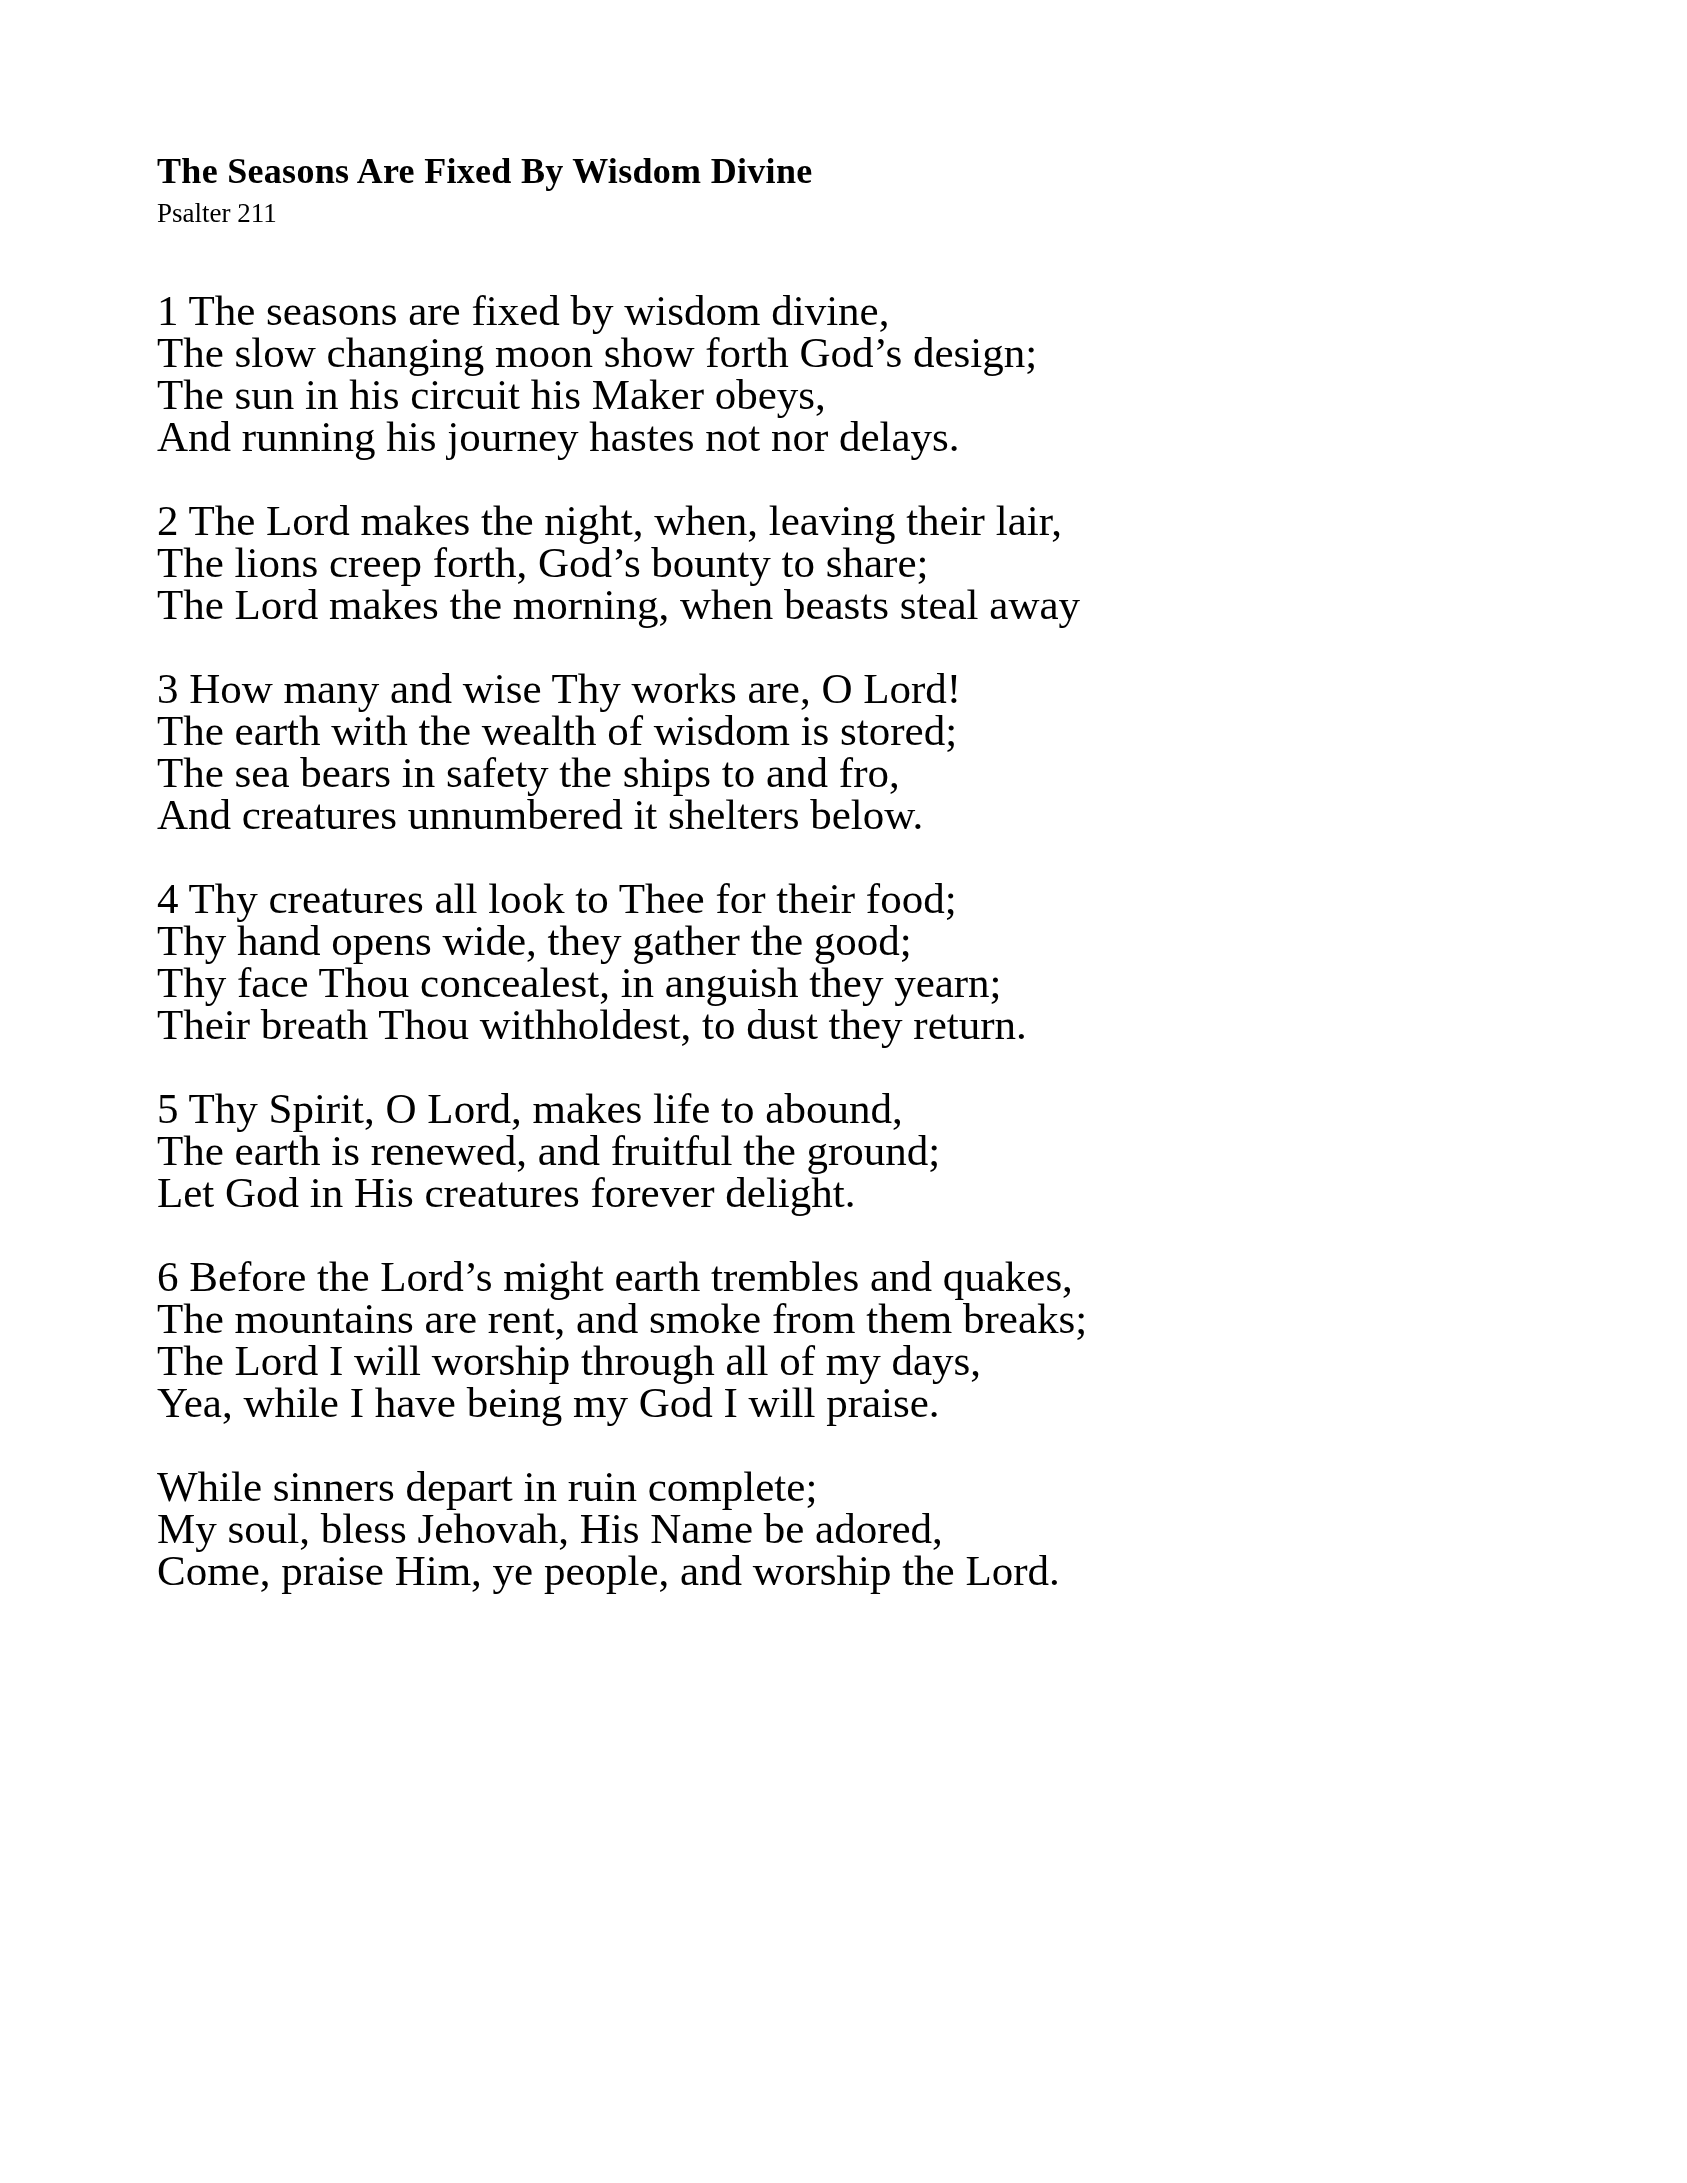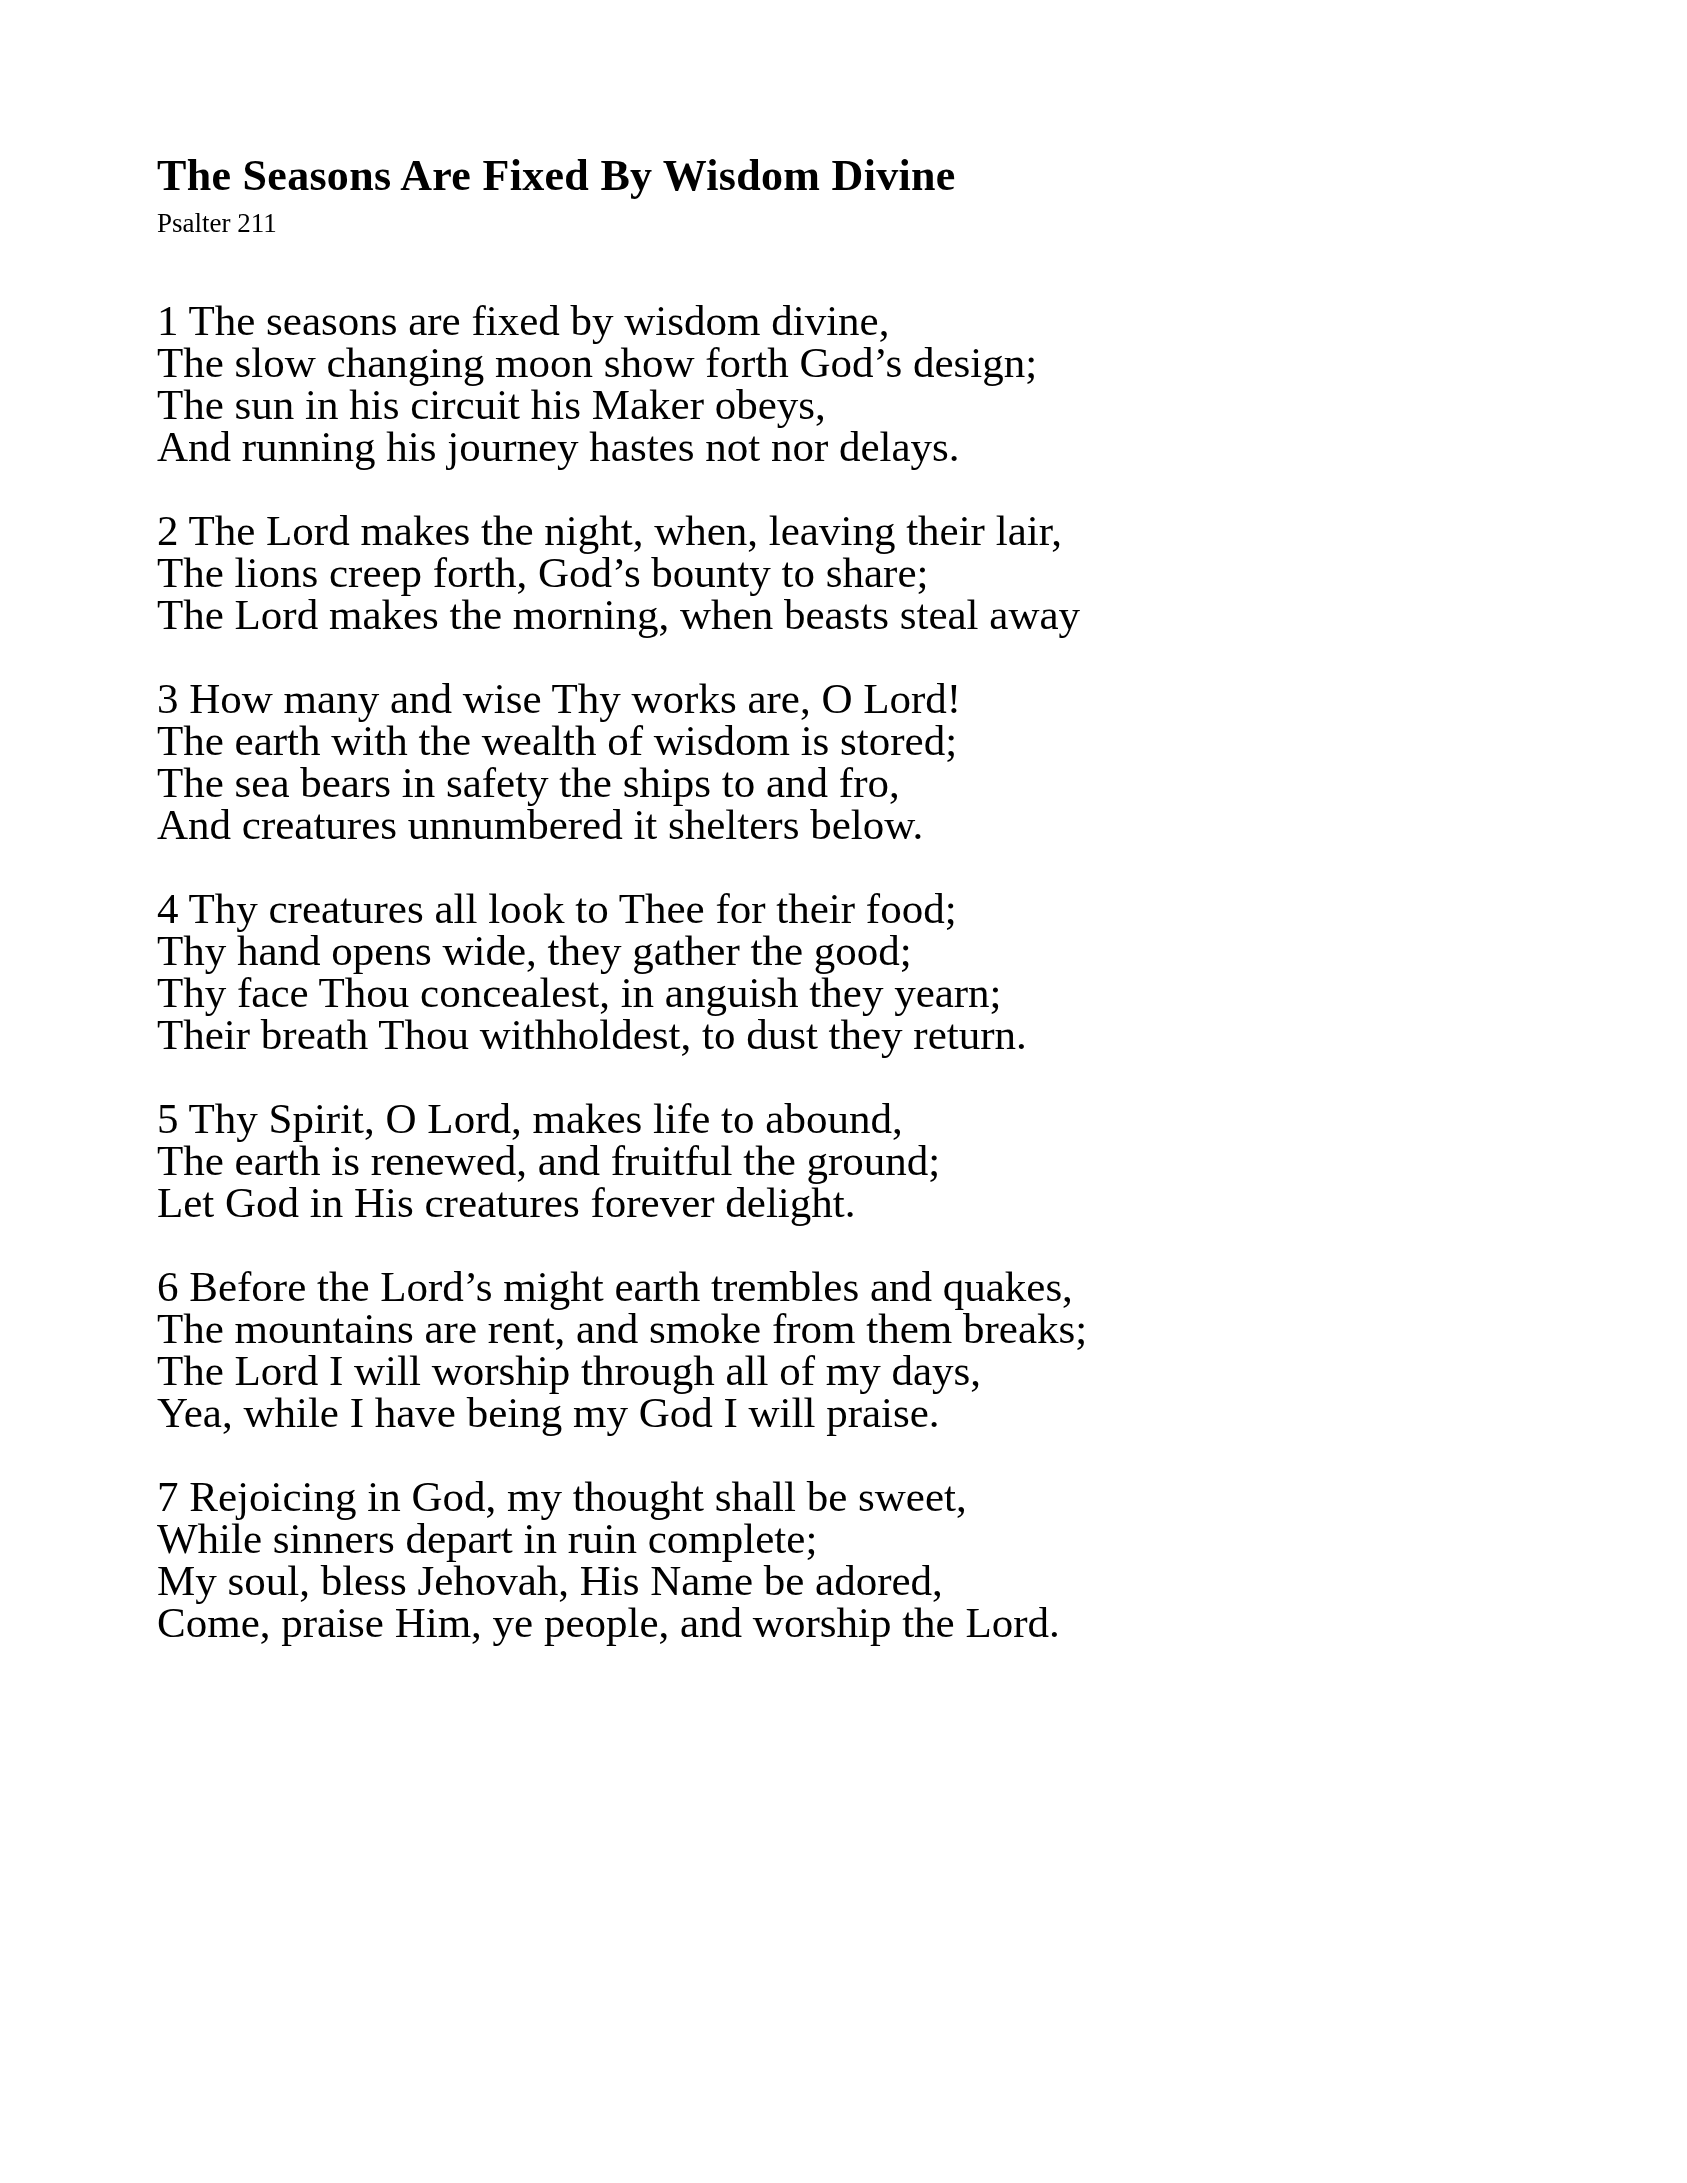--- a/index.html
+++ b/index.html
@@ -13,21 +13,21 @@
     height: 2183px;
     background: #ffffff;
     color: #000000;
     box-sizing: border-box;
     padding: 151px 146px 0 157px;
     font-family: "Liberation Serif", serif;
     overflow: hidden;
   }
   .doc-title {
     margin: 0;
-    font-size: 44px;
+    font-size: 36px;
     font-weight: 700;
     line-height: 1.15;
     letter-spacing: 0.3px;
   }
   .doc-subtitle {
     margin: 0;
     font-size: 27px;
     line-height: 42px;
     font-weight: 400;
   }
@@ -93,20 +93,19 @@
     </p>
 
     <p class="stanza">
       <span class="line">6 Before the Lord’s might earth trembles and quakes,</span>
       <span class="line">The mountains are rent, and smoke from them breaks;</span>
       <span class="line">The Lord I will worship through all of my days,</span>
       <span class="line">Yea, while I have being my God I will praise.</span>
     </p>
 
     <p class="stanza">
-      <span class="line">7 Rejoicing in God, my thought shall be sweet,</span>
       <span class="line">While sinners depart in ruin complete;</span>
       <span class="line">My soul, bless Jehovah, His Name be adored,</span>
       <span class="line">Come, praise Him, ye people, and worship the Lord.</span>
     </p>
   </main>
 </div>
 
 
 </body></html>

